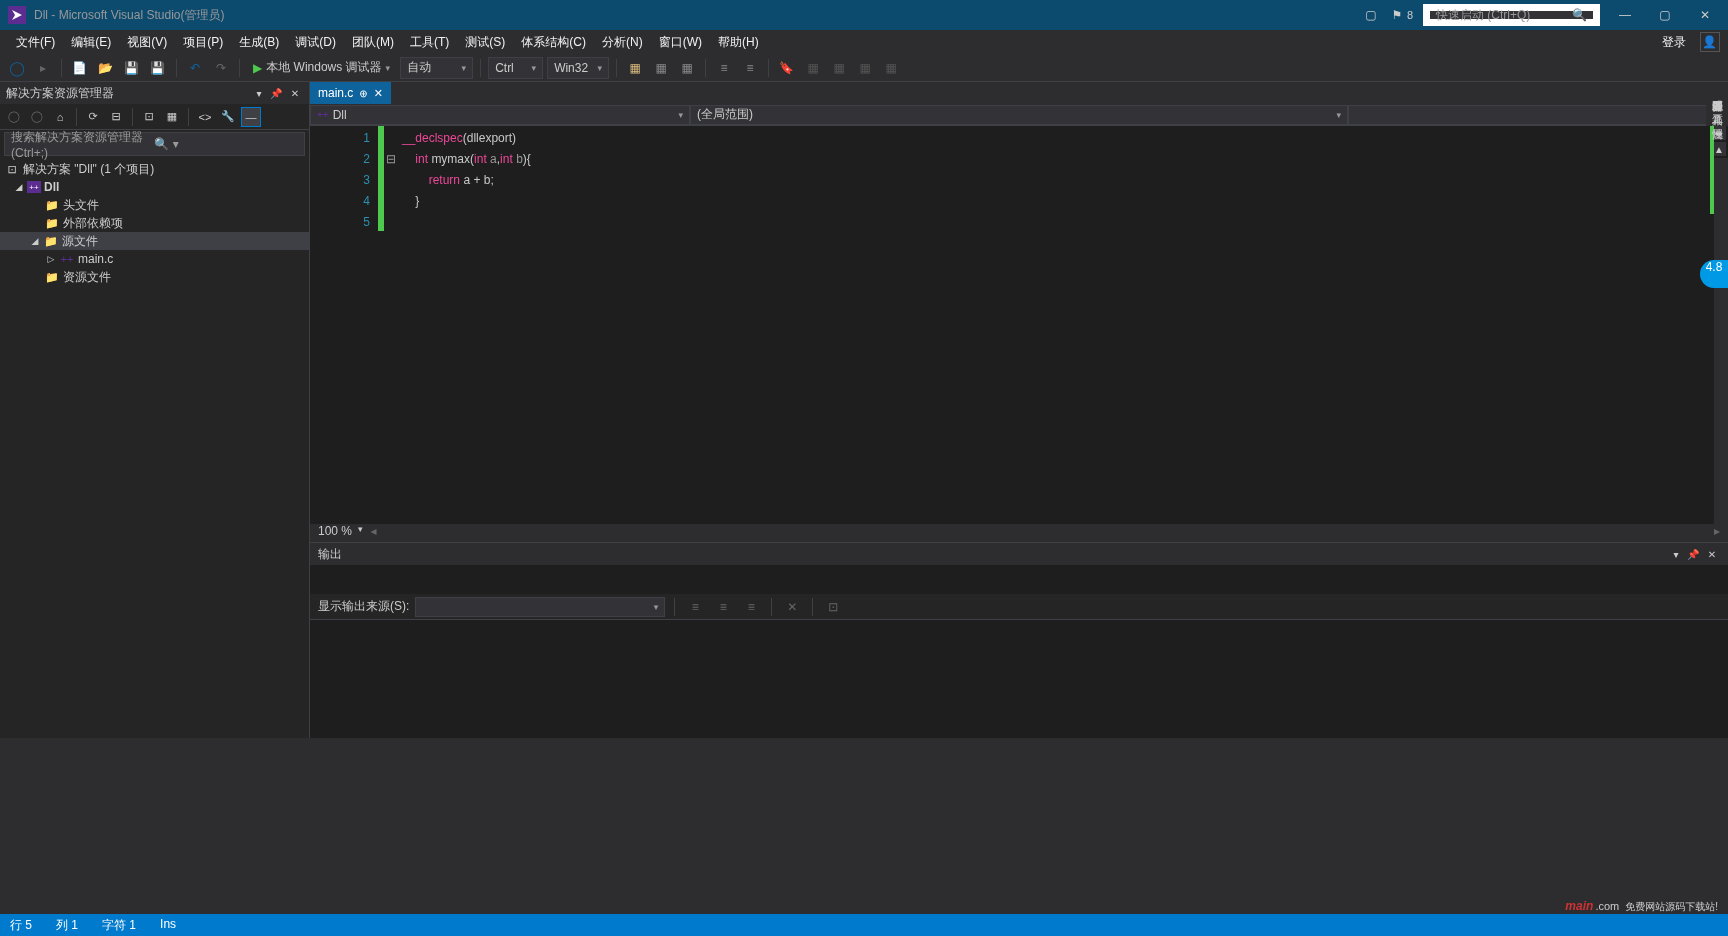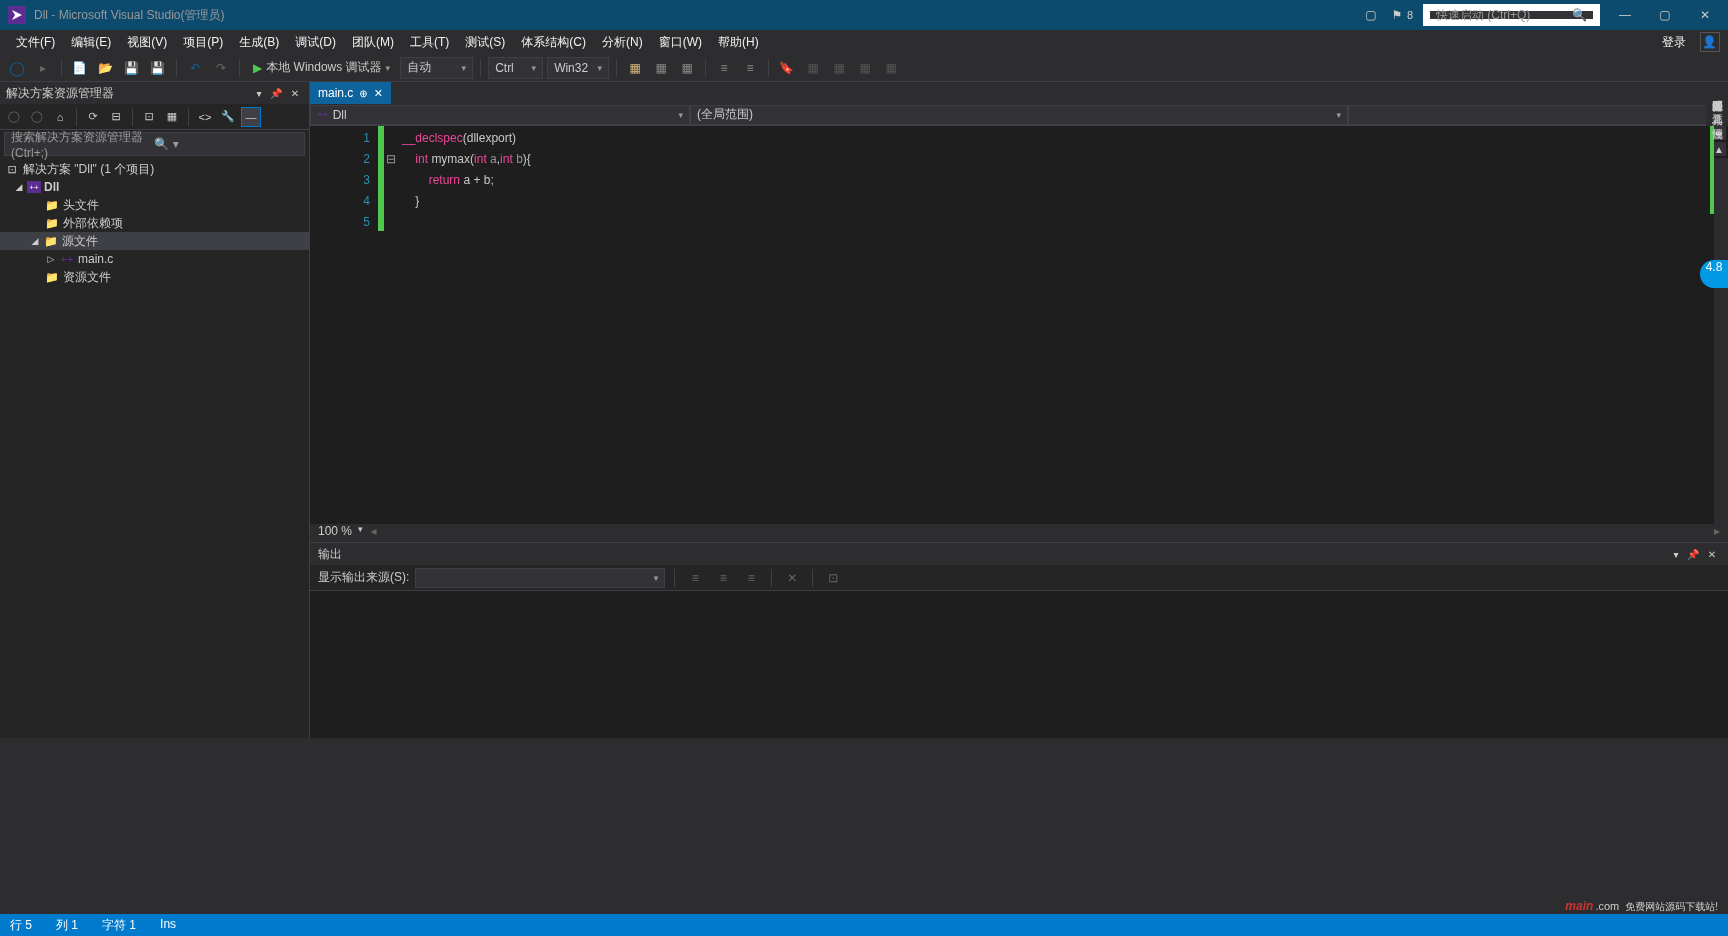--- a/index.html
+++ b/index.html
@@ -63,21 +63,21 @@
 .gutter { width: 68px; background: #1e1e1e; text-align: right; padding-right: 8px; color: #2b91af; line-height: 21px; padding-top: 2px; }
 .change-bar { width: 6px; background: #4ec94e; }
 .fold-col { width: 14px; background: #1e1e1e; line-height: 21px; padding-top: 2px; color: #999; font-size: 10px; text-align: center; }
 .code-text { flex: 1; line-height: 21px; padding-top: 2px; padding-left: 4px; white-space: pre; }
 .kw { color: #ec4899; }
 .func { color: #c8c8c8; }
 .punct { color: #c8c8c8; }
 .ident { color: #999; }
 .zoom-bar { height: 18px; background: #2d2d30; display: flex; align-items: flex-start; padding: 0 8px; color: #ccc; font-size: 11px; }
 .zoom-bar .arrow { font-size: 9px; margin-left: 6px; }
-.output-panel { height: 196px; background: #1e1e1e; display: flex; flex-direction: column; border-top: 1px solid #3f3f46; }
+.output-panel { height: 196px; background: #1e1e1e; display: flex; flex-direction: column; border-top: 1px solid #3f3f46; gap: 29px; }
 .output-header { height: 22px; background: #2d2d30; display: flex; align-items: center; padding: 0 8px; color: #ccc; }
 .output-toolbar { height: 26px; background: #252526; display: flex; align-items: center; padding: 0 8px; gap: 6px; color: #ccc; border-bottom: 1px solid #3f3f46; }
 .out-label { color: #ccc; }
 .out-combo { width: 250px; height: 20px; background: #333337; border: 1px solid #3f3f46; display: flex; align-items: center; padding: 0 6px; }
 .out-btn { width: 22px; height: 20px; display: flex; align-items: center; justify-content: center; color: #666; }
 .output-body { flex: 1; background: #1e1e1e; }
 .status-bar { height: 22px; background: #007acc; color: #fff; display: flex; align-items: center; padding: 0 10px; position: absolute; bottom: 0; left: 0; right: 0; }
 .status-left { flex: 1; }
 .status-right { display: flex; gap: 24px; }
 .right-rail { position: absolute; right: 0; top: 82px; width: 22px; background: #2d2d30; display: flex; flex-direction: column; align-items: center; padding-top: 4px; gap: 2px; }

